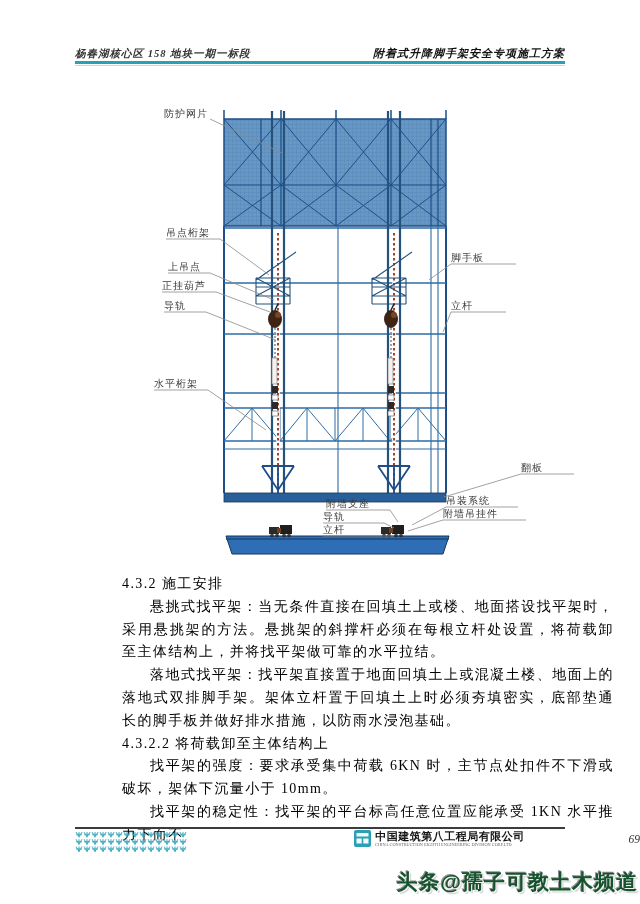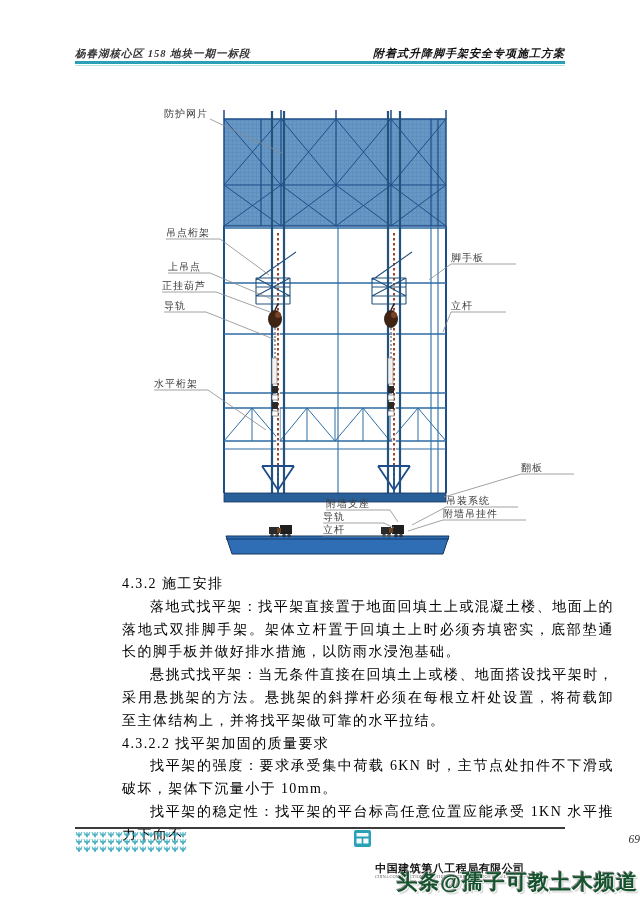--- a/index.html
+++ b/index.html
@@ -19,21 +19,21 @@
   
   .content{position:absolute;left:75px;width:492px;top:573px;color:#000000;
     font-size:14px;line-height:22.8px;letter-spacing:1.4px;text-align:justify;margin-left:47px;}
   .content h3,.content h4,.content p{margin:0;padding:0;font-size:14px;font-weight:normal;}
   .content .ind{text-indent:2em;}
   
   .ft-rule{position:absolute;left:75px;right:75px;top:827px;height:1.5px;background:#3c3c3c;}
   .ft-pattern{position:absolute;left:75px;top:831px;}
   .ft-page{position:absolute;left:0;right:0;top:833px;text-align:right;font-size:11.5px;font-style:italic;color:#333;}
   .ft-company{position:absolute;right:75px;top:830px;display:flex;align-items:flex-start;gap:4px;}
-  .ft-company .txt{display:flex;flex-direction:column;margin-top:32px;}
+  .ft-company .txt{display:flex;flex-direction:column;}
   .ft-company .cn{font-size:11px;font-weight:bold;color:#141414;font-family:"Liberation Sans","DejaVu Sans",sans-serif;letter-spacing:0.5px;line-height:12px;}
   .ft-company .en{font-size:6px;color:#666;transform:scale(0.72);transform-origin:left top;white-space:nowrap;line-height:7px;}
   
   .watermark{position:absolute;right:2px;bottom:8px;
     font-family:"Liberation Sans","DejaVu Sans",sans-serif;font-weight:bold;font-size:21px;
     color:#14532d;letter-spacing:1px;
     text-shadow:1px 1px 0 #f6f6f6,-1px -1px 0 #8f8f8f,2px 2px 1px #cfcfcf;}
 </style>
 </head>
 <body>
@@ -175,23 +175,23 @@
       <text x="182" y="399">附墙支座</text>
       <text x="179" y="412">导轨</text>
       <text x="179" y="425">立杆</text>
       <text x="302" y="396">吊装系统</text>
       <text x="299" y="409">附墙吊挂件</text>
     </svg>
   </figure>
 
   <main class="content">
     <h3>4.3.2 施工安排</h3>
+    <p class="ind">悬挑式找平架：当无条件直接在回填土上或楼、地面搭设找平架时，采用悬挑架的方法。悬挑架的斜撑杆必须在每根立杆处设置，将荷载卸至主体结构上，并将找平架做可靠的水平拉结。</p>
     <p class="ind">落地式找平架：找平架直接置于地面回填土上或混凝土楼、地面上的落地式双排脚手架。架体立杆置于回填土上时必须夯填密实，底部垫通长的脚手板并做好排水措施，以防雨水浸泡基础。</p>
-    <p class="ind">悬挑式找平架：当无条件直接在回填土上或楼、地面搭设找平架时，采用悬挑架的方法。悬挑架的斜撑杆必须在每根立杆处设置，将荷载卸至主体结构上，并将找平架做可靠的水平拉结。</p>
-    <h4>4.3.2.2 找平架加固的质量要求</h4>
+    <h4>4.3.2.2 将荷载卸至主体结构上</h4>
     <p class="ind">找平架的强度：要求承受集中荷载 6KN 时，主节点处扣件不下滑或破坏，架体下沉量小于 10mm。</p>
     <p class="ind">找平架的稳定性：找平架的平台标高任意位置应能承受 1KN 水平推力下而不</p>
   </main>
 
   <div class="ft-rule"></div>
 
   <svg class="ft-pattern" width="112" height="22">
     <defs>
       <pattern id="tealpat" width="8" height="7.3" patternUnits="userSpaceOnUse">
         <path d="M1 1L4 6L7 1M4 1V6M1 3.5H7" stroke="#2aa0b6" stroke-width="0.9" fill="none"></path>

